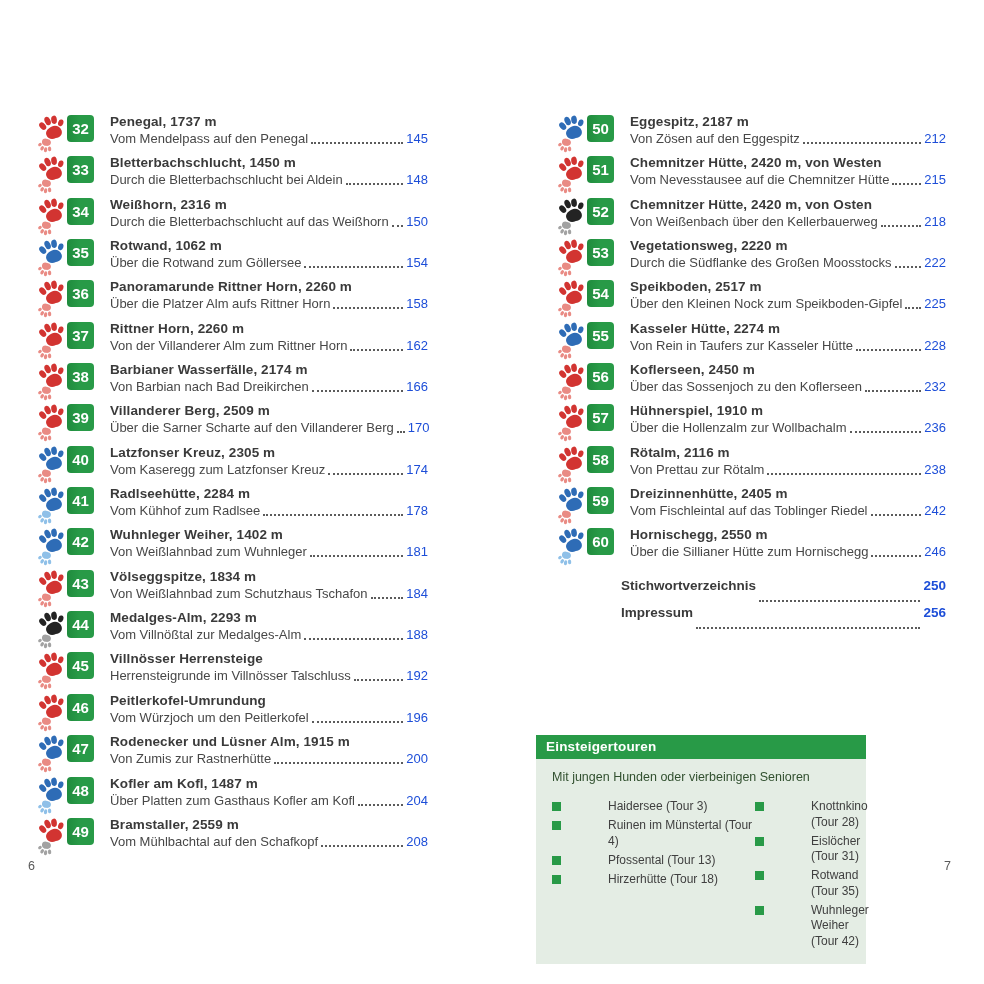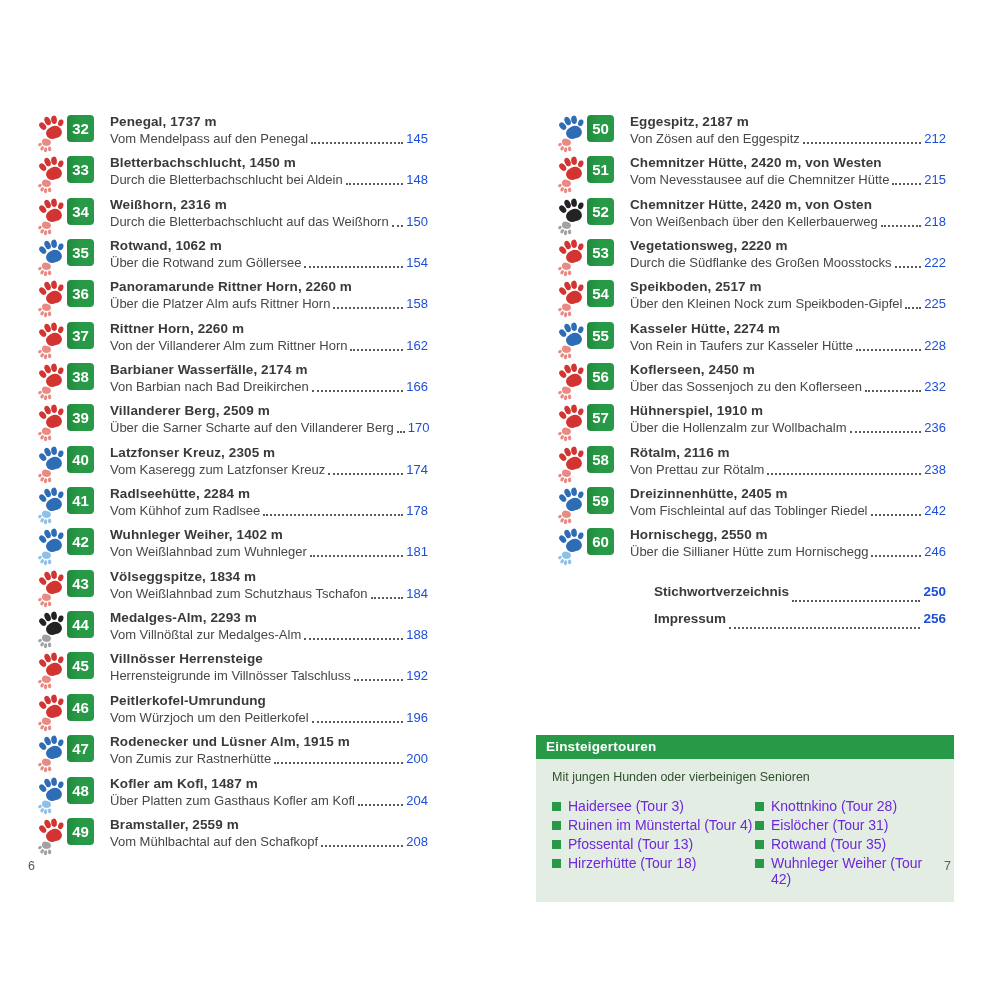--- a/index.html
+++ b/index.html
@@ -25,32 +25,32 @@
     display:flex;align-items:center;justify-content:center;
   }
   .txt{flex:1;margin-left:16px;min-width:0;}
   .title{font-size:13.5px;font-weight:bold;color:#3a3a3a;line-height:16px;letter-spacing:.1px;}
   .subline{display:flex;align-items:baseline;font-size:13px;color:#474747;line-height:17px;}
   .subtext{white-space:nowrap;}
   .dots{flex:1;border-bottom:2px dotted #5b5b5b;margin:0 3px 3px 3px;align-self:flex-end;min-width:8px;}
   .pg{color:#1d4ed8;}
 
   .extras{margin-left:65px;margin-top:9px;}
-  .extra{display:flex;align-items:center;height:27px;font-size:13.5px;font-weight:bold;color:#3a3a3a;margin-left:33px;}
+  .extra{display:flex;align-items:flex-start;height:27px;font-size:13.5px;font-weight:bold;color:#3a3a3a;}
   .extra .dots{border-bottom:2px dotted #5b5b5b;}
   .extra .pg{font-weight:bold;}
 
-  .box{position:absolute;left:536px;top:735px;width:418px;}
+  .box{position:absolute;left:536px;top:735px;width:330px;}
   .box-bar{background:var(--green);color:#ffffff;font-weight:bold;font-size:13.5px;height:24px;line-height:24px;padding-left:10px;letter-spacing:.2px;}
   .box-body{background:#e4ede4;padding:11px 10px 11px 16px;}
   .box-sub{font-size:12.5px;color:#31502f;line-height:15px;}
   .box-cols{display:flex;margin-top:14px;}
   .bcol1{width:203px;flex:none;}
   .bcol2{flex:1;}
-  .bitem{display:flex;font-size:14px;color:#6d28d9;line-height:15.5px;margin-bottom:3.5px;}
+  .bitem{display:flex;font-size:12px;color:#404040;line-height:15.5px;margin-bottom:3.5px;gap:40px;}
   .bullet{width:9px;height:9px;background:var(--green);flex:none;margin:3px 7px 0 0;}
 
   .pnum{position:absolute;top:859px;font-size:12.5px;color:#5a5a5a;}
   #pn-left{left:28px;}
   #pn-right{left:944px;}
 </style>
 </head>
 <body>
 
 <svg width="0" height="0" style="position:absolute" aria-hidden="true">

